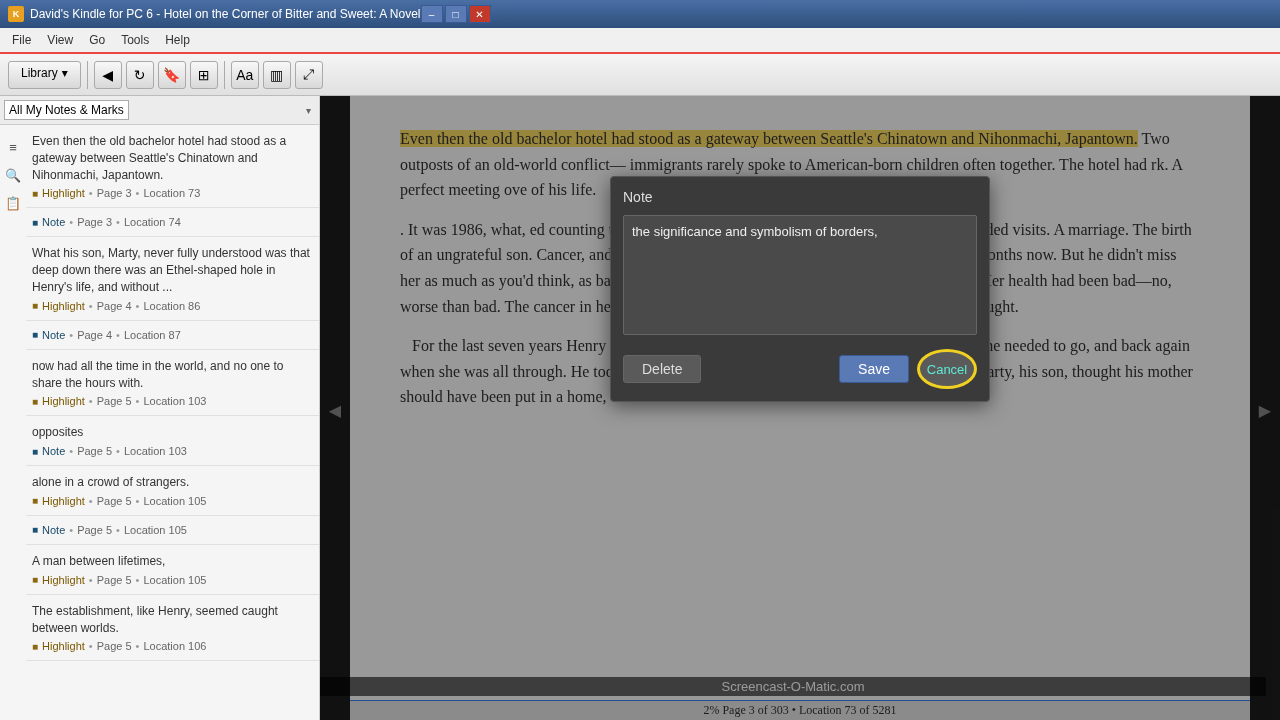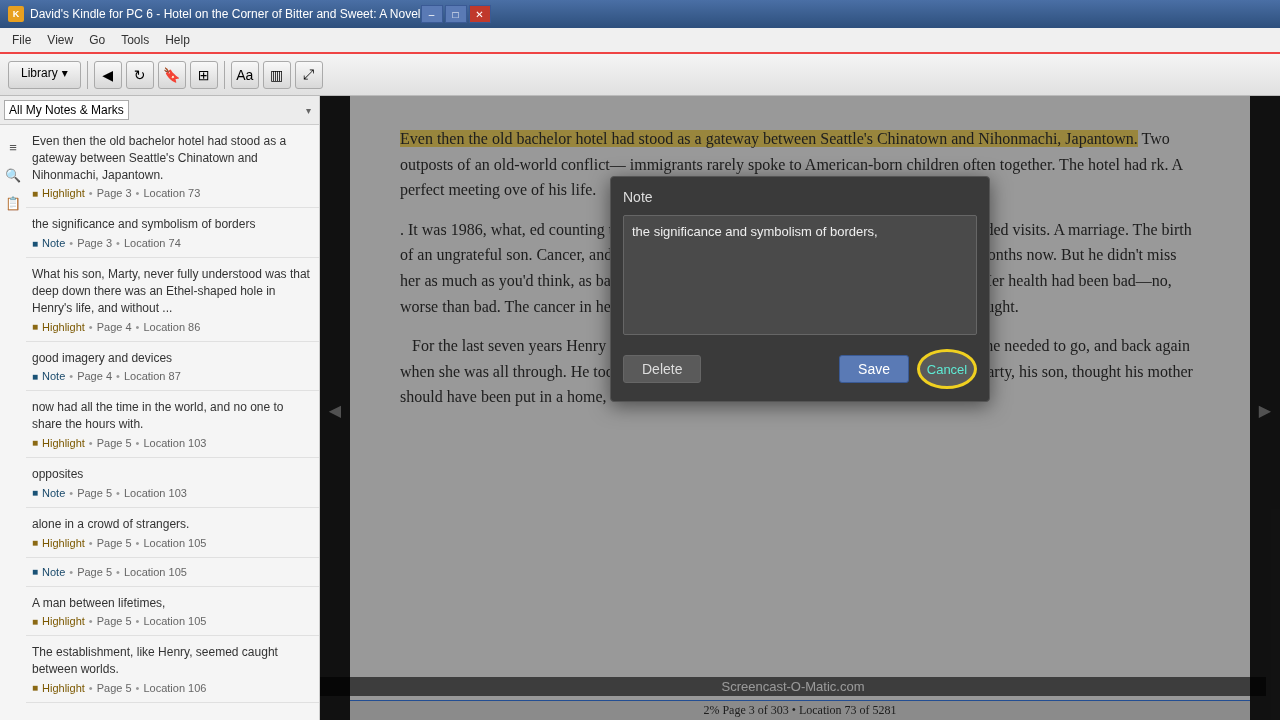--- a/index.html
+++ b/index.html
@@ -345,21 +345,20 @@
       <div class="note-meta">
         <span class="note-type-icon highlight-icon">■</span>
         <span class="note-type-label highlight-label">Highlight</span>
         <span class="note-dot">•</span>
         <span>Page 3</span>
         <span class="note-dot">•</span>
         <span>Location 73</span>
       </div>
     </div>
         <div class="note-item">
-      <div class="note-text">the significance and symbolism of borders</div>
       <div class="note-meta">
         <span class="note-type-icon note-icon-type">■</span>
         <span class="note-type-label note-label">Note</span>
         <span class="note-dot">•</span>
         <span>Page 3</span>
         <span class="note-dot">•</span>
         <span>Location 74</span>
       </div>
     </div>
         <div class="note-item">
@@ -367,21 +366,20 @@
       <div class="note-meta">
         <span class="note-type-icon highlight-icon">■</span>
         <span class="note-type-label highlight-label">Highlight</span>
         <span class="note-dot">•</span>
         <span>Page 4</span>
         <span class="note-dot">•</span>
         <span>Location 86</span>
       </div>
     </div>
         <div class="note-item">
-      <div class="note-text">good imagery and devices</div>
       <div class="note-meta">
         <span class="note-type-icon note-icon-type">■</span>
         <span class="note-type-label note-label">Note</span>
         <span class="note-dot">•</span>
         <span>Page 4</span>
         <span class="note-dot">•</span>
         <span>Location 87</span>
       </div>
     </div>
         <div class="note-item">

